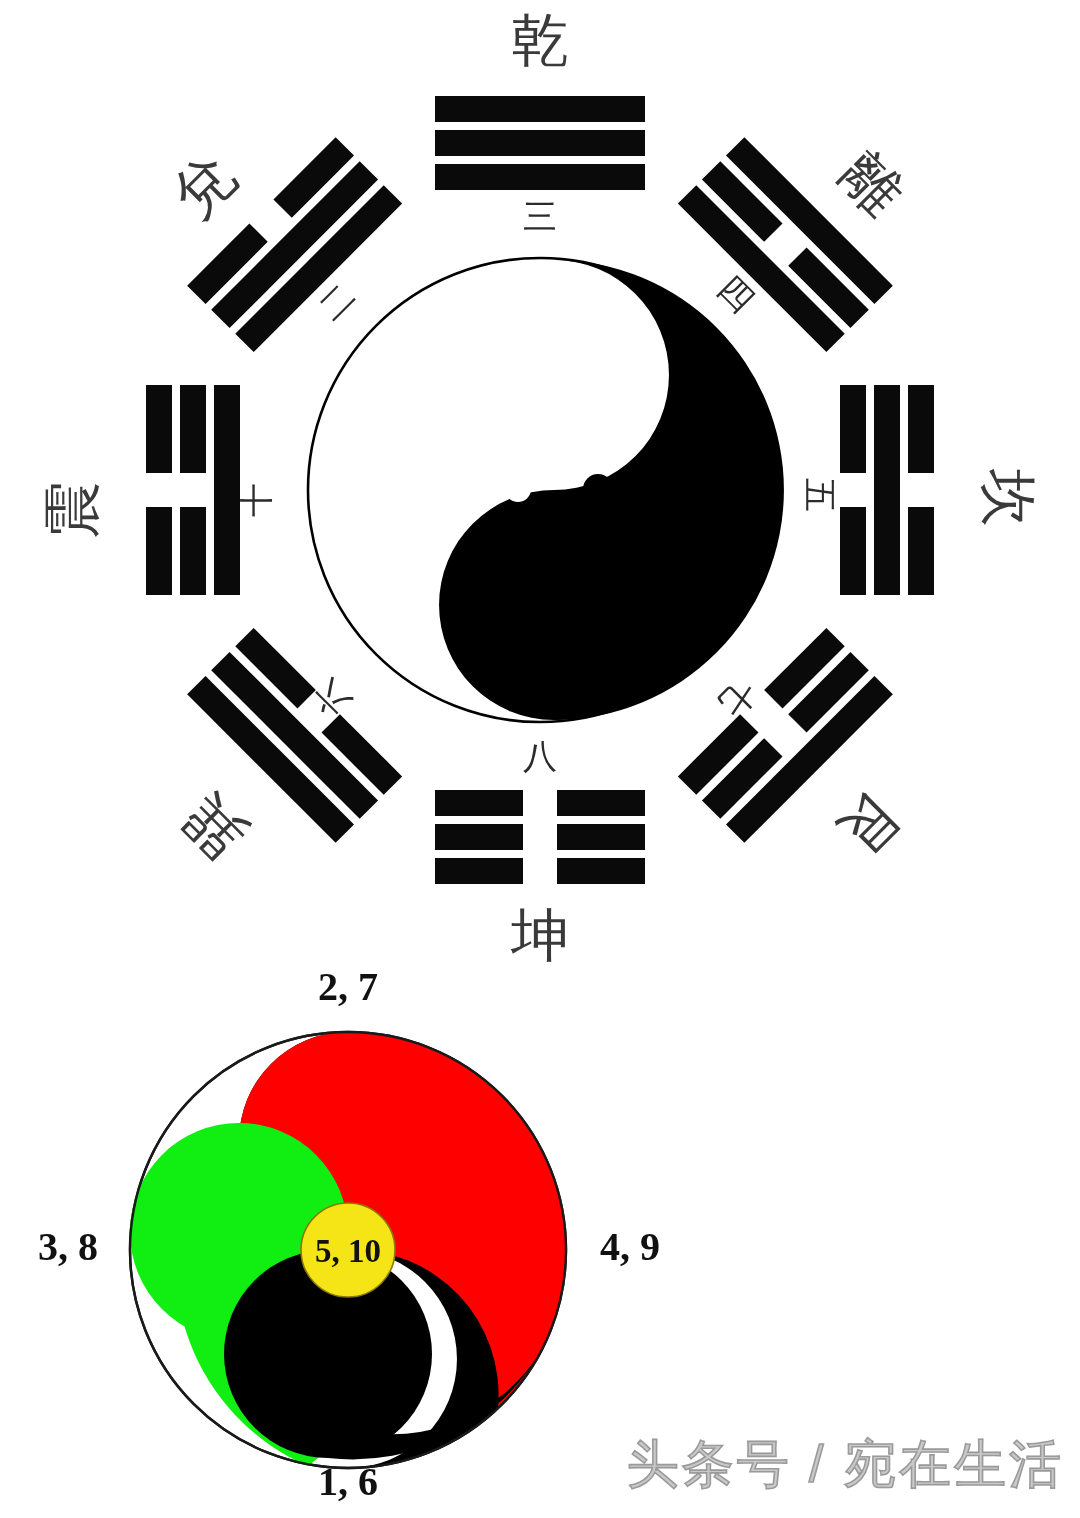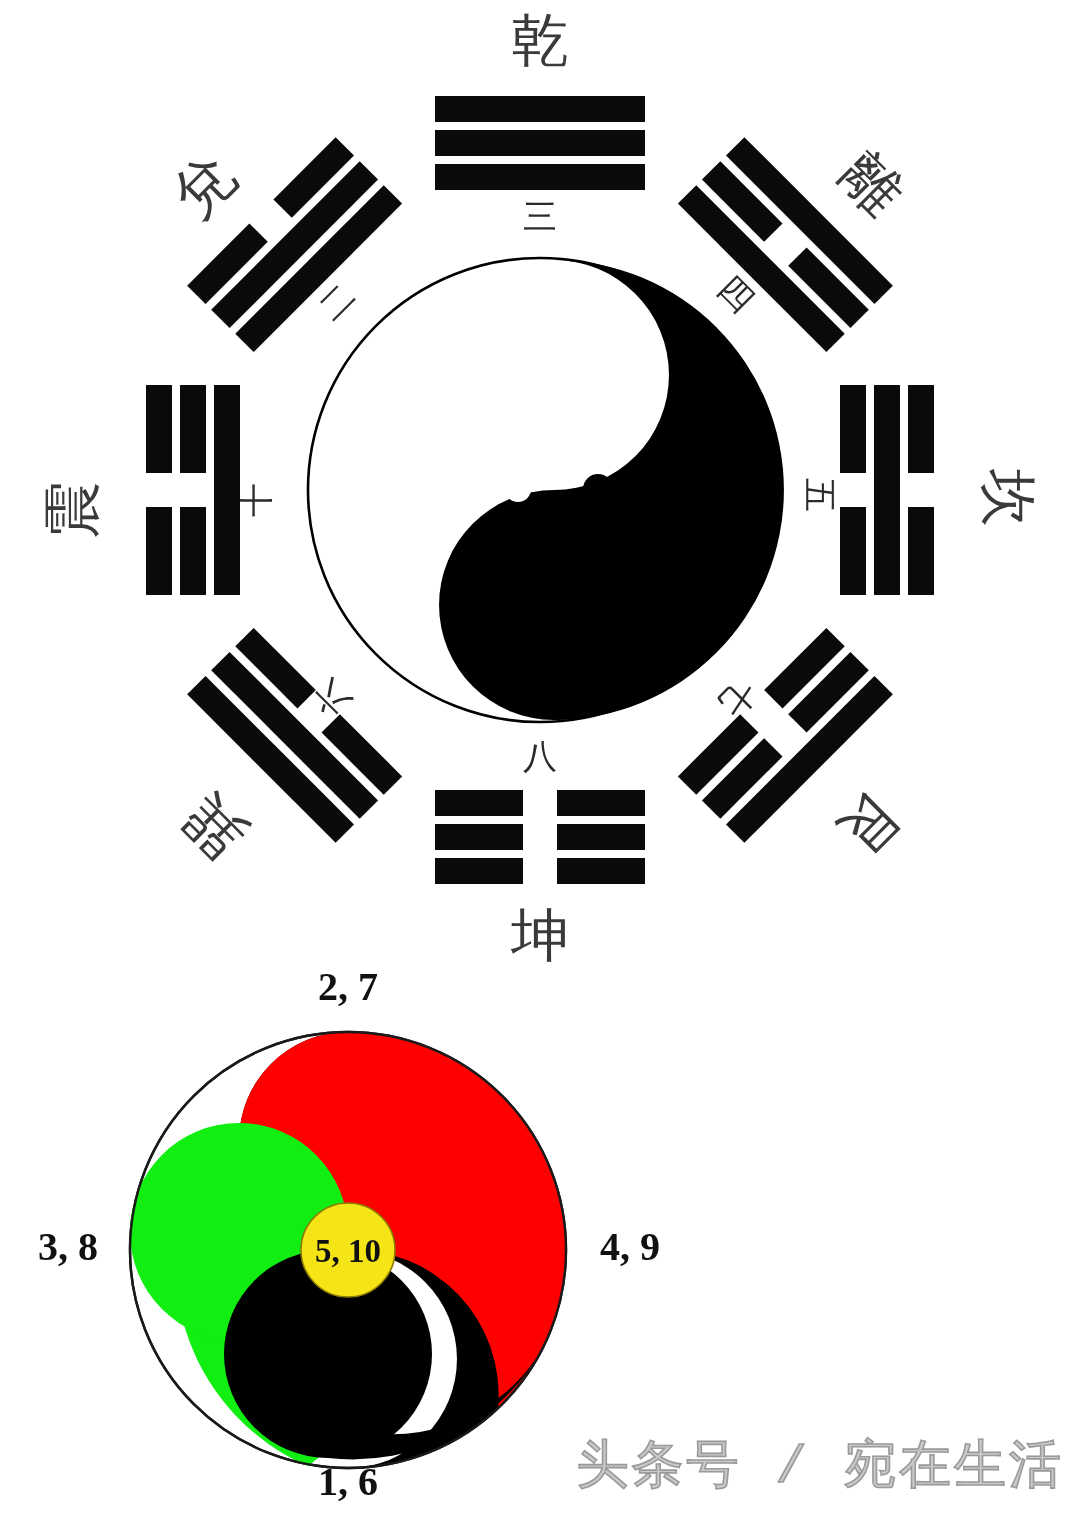--- a/index.html
+++ b/index.html
@@ -55,21 +55,21 @@
     font-weight: 700;
     fill: #111111;
     font-size: 33px;
   }
 
   
   #watermark {
     position: absolute;
     right: 16px;
     bottom: 18px;
-    font-family: Liberation Mono, monospace;
+    font-family: Liberation Sans, sans-serif;
     font-size: 52px;
     letter-spacing: 3px;
     color: rgba(255,255,255,0.0);
     -webkit-text-stroke: 1.6px #9a9a9a;
     text-shadow: 0 0 1px #c9c9c9;
     white-space: nowrap;
     user-select: none;
   }
 </style>
 </head>

